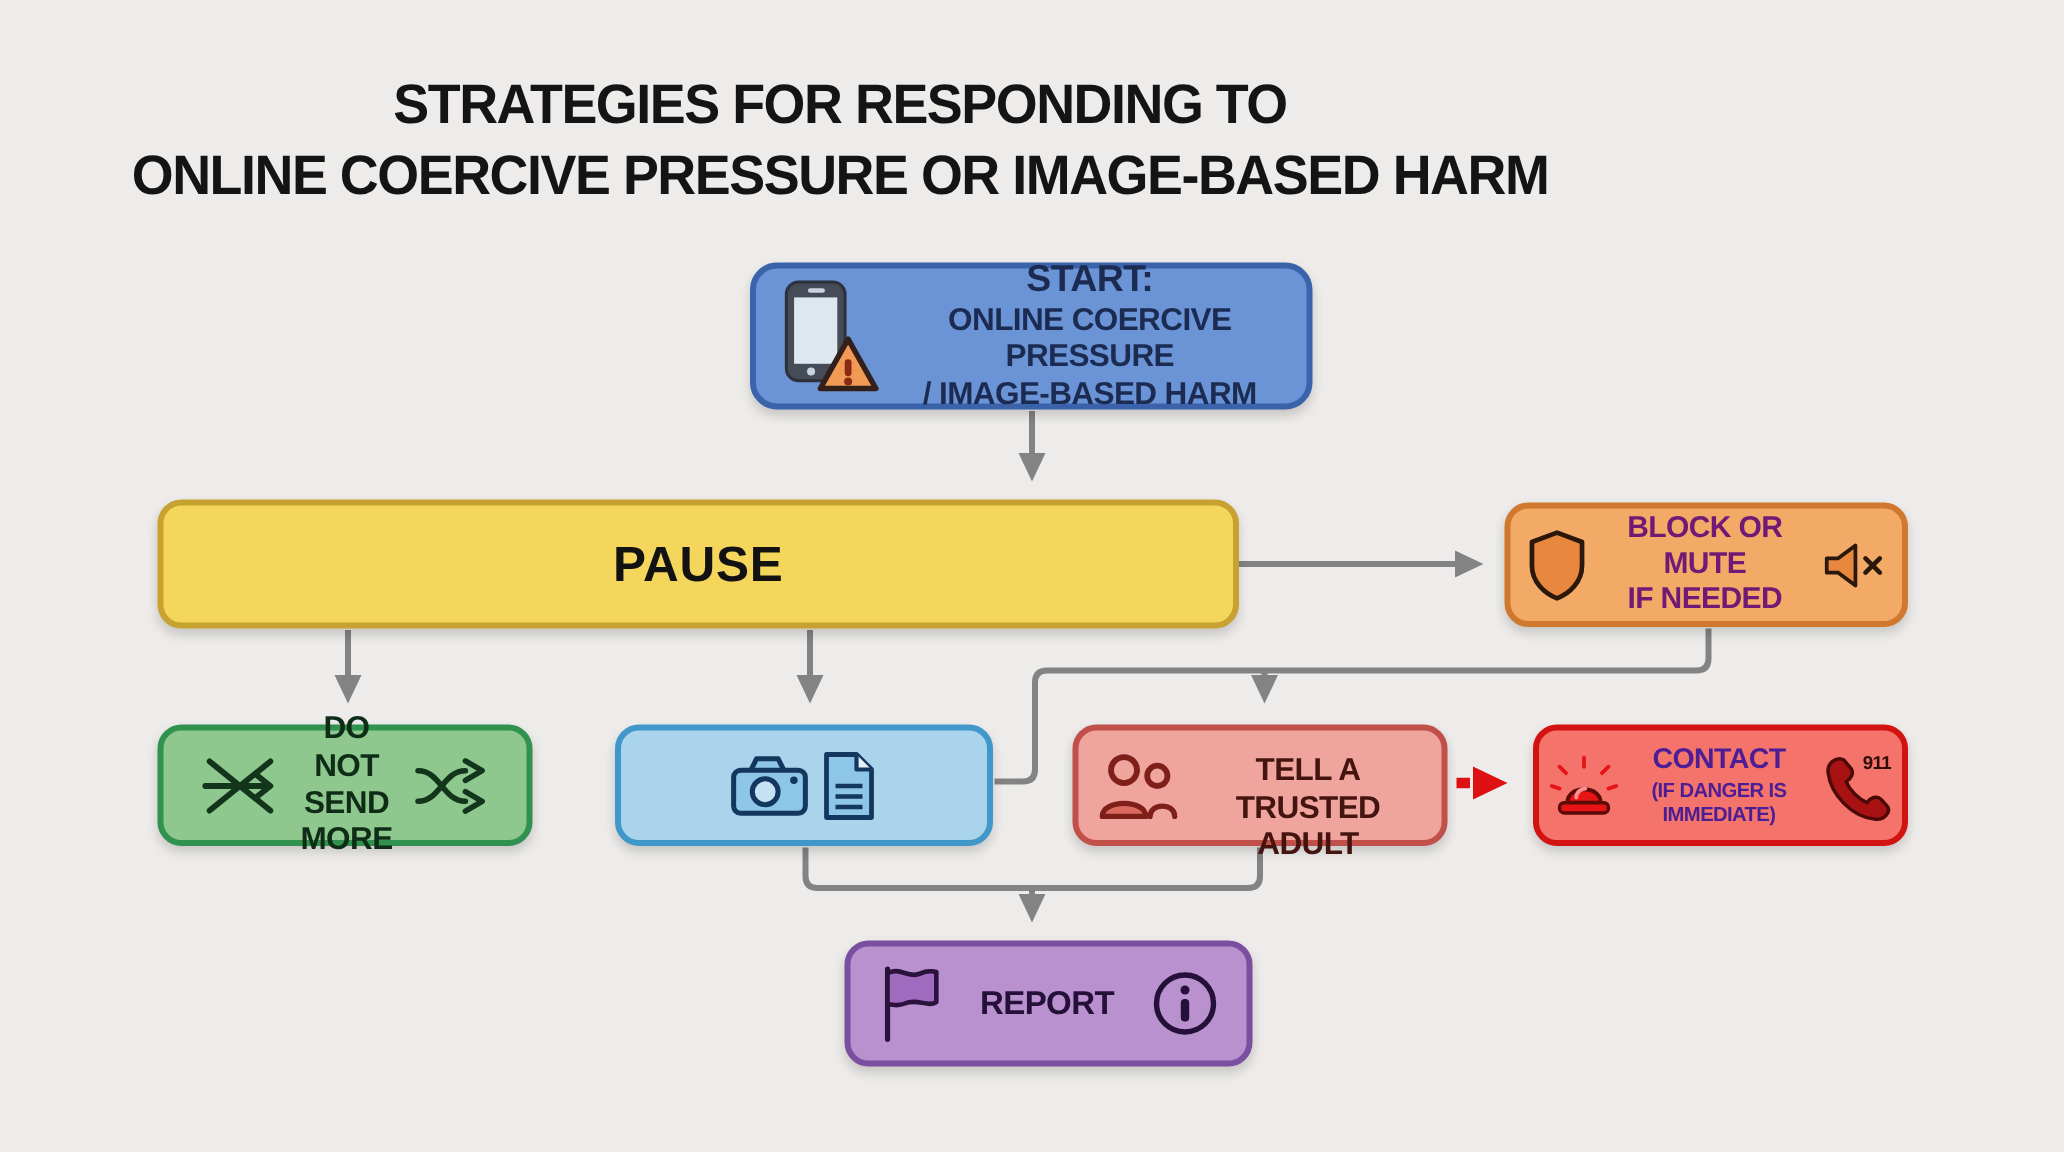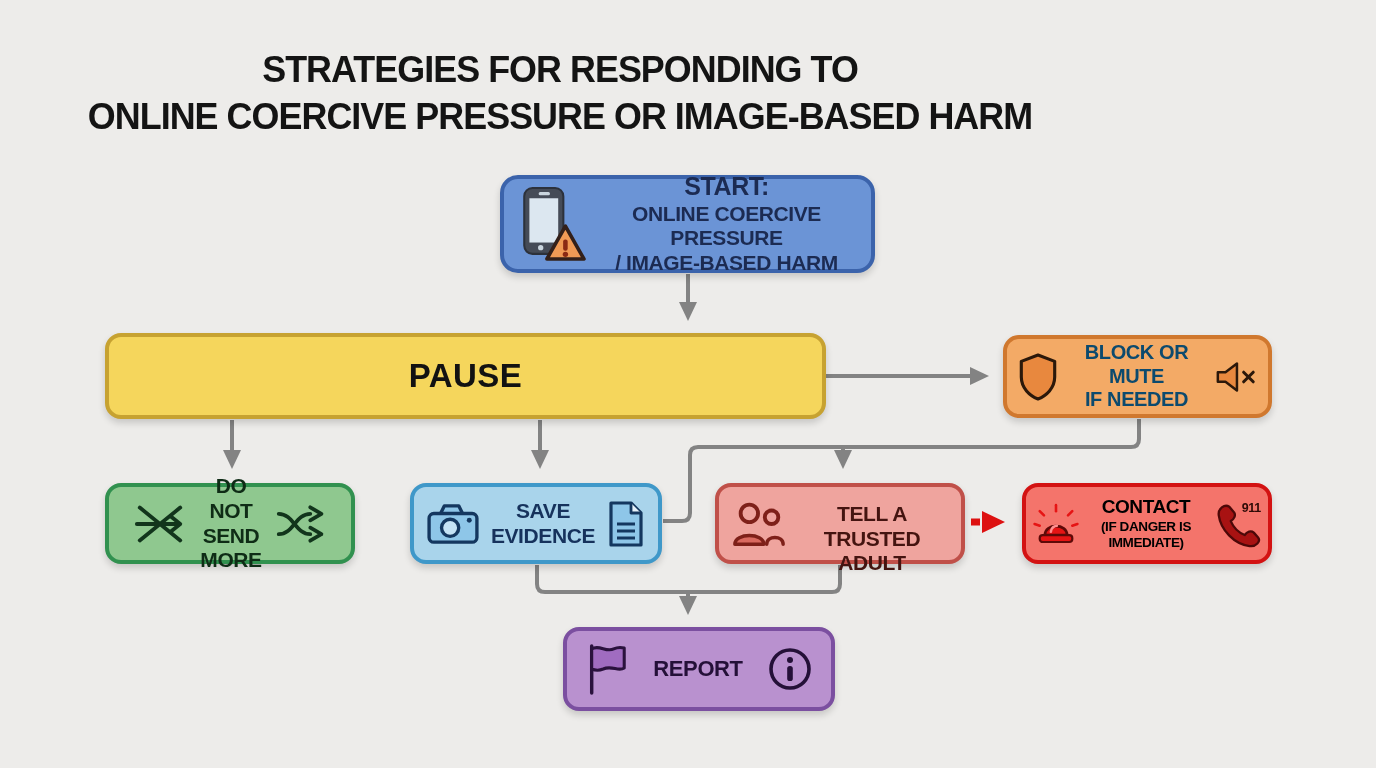--- a/index.html
+++ b/index.html
@@ -27,29 +27,29 @@
     font-weight:700;letter-spacing:-0.4px;
   }
   .node .lbl{text-align:center;line-height:1.18;}
   .node .icon{display:flex;justify-content:center;flex:0 0 auto;}
   
   .n-start{left:500px;top:175px;width:375px;height:98px;background:#6b94d6;border-color:#3b63ab;border-radius:18px;color:#1c2b52;gap:8px;padding:0 12px;}
   .n-start .l1{font-size:25px;}
   .n-start .l2{font-size:21px;}
   .n-start .lbl{flex:1;}
   .n-pause{left:105px;top:333px;width:721px;height:86px;background:#f5d65c;border-color:#c7a231;color:#121212;font-size:33px;letter-spacing:0.5px;}
-  .n-block{left:1003px;top:335px;width:269px;height:83px;background:#f3aa66;border-color:#d0782e;color:#0c4a6e;font-size:20px;gap:8px;padding:0 10px;}
+  .n-block{left:1003px;top:335px;width:269px;height:83px;background:#f3aa66;border-color:#d0782e;color:#701a75;font-size:20px;gap:8px;padding:0 10px;}
   .n-block .lbl{flex:1;}
   .n-green{left:105px;top:483px;width:250px;height:81px;background:#8fc88f;border-color:#31914f;color:#0f2c16;font-size:21px;gap:6px;padding:0 24px;}
   .n-green .lbl{flex:1;}
   .n-blue{left:410px;top:483px;width:252px;height:81px;background:#a9d4eb;border-color:#3f98c9;color:#16325c;font-size:21px;gap:6px;padding:0 12px;}
   .n-blue .lbl{flex:1;}
   .n-pink{left:715px;top:483px;width:250px;height:81px;background:#efa49e;border-color:#c05049;color:#441410;font-size:21px;gap:8px;padding:0 12px;}
   .n-pink .lbl{flex:1;margin-top:31px;}
-  .n-red{left:1022px;top:483px;width:250px;height:81px;background:#f4746b;border-color:#d31212;color:#000000;gap:20px;padding:0 6px;}
+  .n-red{left:1022px;top:483px;width:250px;height:81px;background:#f4746b;border-color:#d31212;color:#4c1d95;gap:20px;padding:0 6px;}
   .n-red .l1,.n-red .l2{font-size:19px;}
   .n-red .l3{font-size:13.5px;}
   .n-red .lbl{flex:1;}
   .n-purple{left:563px;top:627px;width:272px;height:84px;background:#b991cf;border-color:#7b4fa0;color:#241038;font-size:22px;gap:14px;padding:0 18px;justify-content:space-between;}
 </style>
 </head>
 <body>
 
 <div class="canvas">
 
@@ -147,24 +147,20 @@
 
   <div class="node n-blue">
     <span class="icon">
       <svg width="54" height="44" viewBox="0 0 56 46">
         <path d="M15 12 L19 4 H34 L38 12" fill="#8ec6e8" stroke="#14375f" stroke-width="3.5" stroke-linejoin="round"></path>
         <rect x="3" y="12" width="50" height="30" rx="5" fill="#8ec6e8" stroke="#14375f" stroke-width="3.5"></rect>
         <circle cx="25" cy="27" r="9" fill="#c4e2f4" stroke="#14375f" stroke-width="3.5"></circle>
         <circle cx="45" cy="19" r="2.6" fill="#14375f"></circle>
       </svg>
     </span>
-    <div class="lbl">
-      <div>SAVE</div>
-      <div>EVIDENCE</div>
-    </div>
     <span class="icon">
       <svg width="40" height="50" viewBox="0 0 40 50">
         <path d="M5 4 H25 L35 14 V46 H5 Z" fill="#8ec6e8" stroke="#14375f" stroke-width="3.2" stroke-linejoin="round"></path>
         <path d="M25 4 V14 H35" fill="#e6f2fa" stroke="#14375f" stroke-width="2.8" stroke-linejoin="round"></path>
         <line x1="11" y1="25" x2="29" y2="25" stroke="#14375f" stroke-width="3"></line>
         <line x1="11" y1="32" x2="29" y2="32" stroke="#14375f" stroke-width="3"></line>
         <line x1="11" y1="39" x2="29" y2="39" stroke="#14375f" stroke-width="3"></line>
       </svg>
     </span>
   </div>

